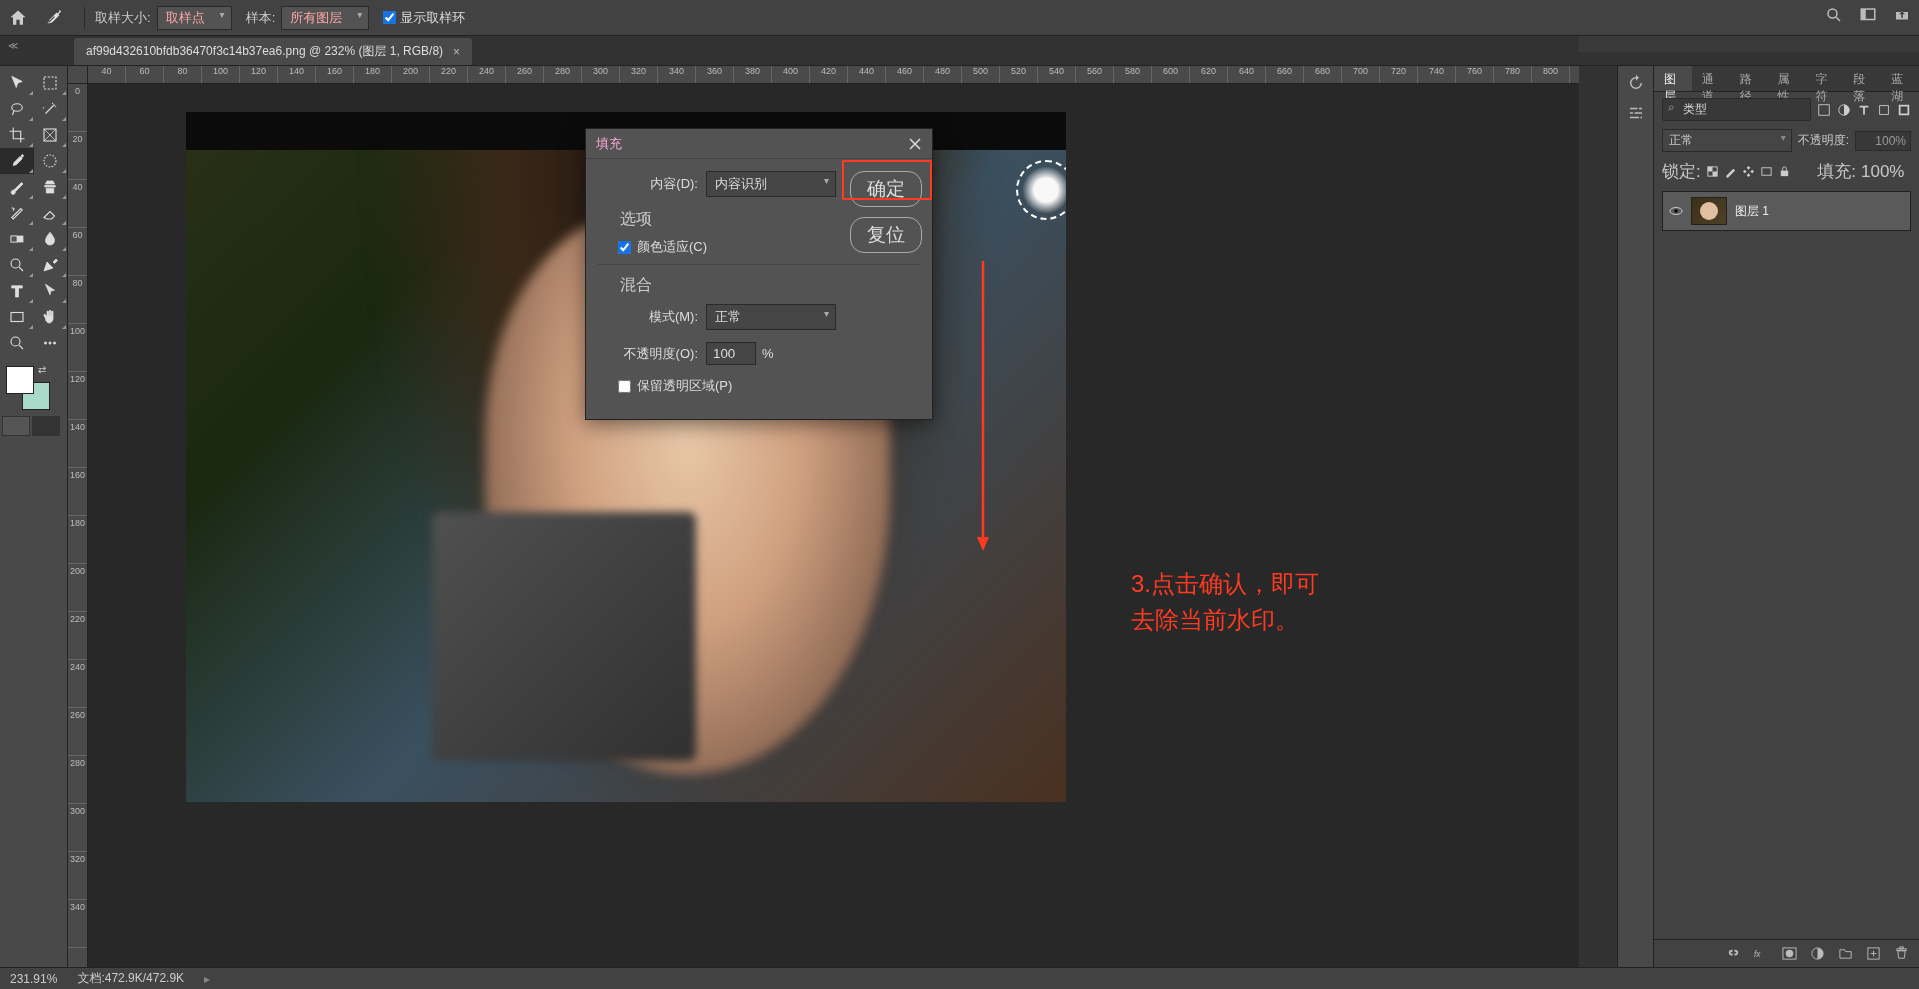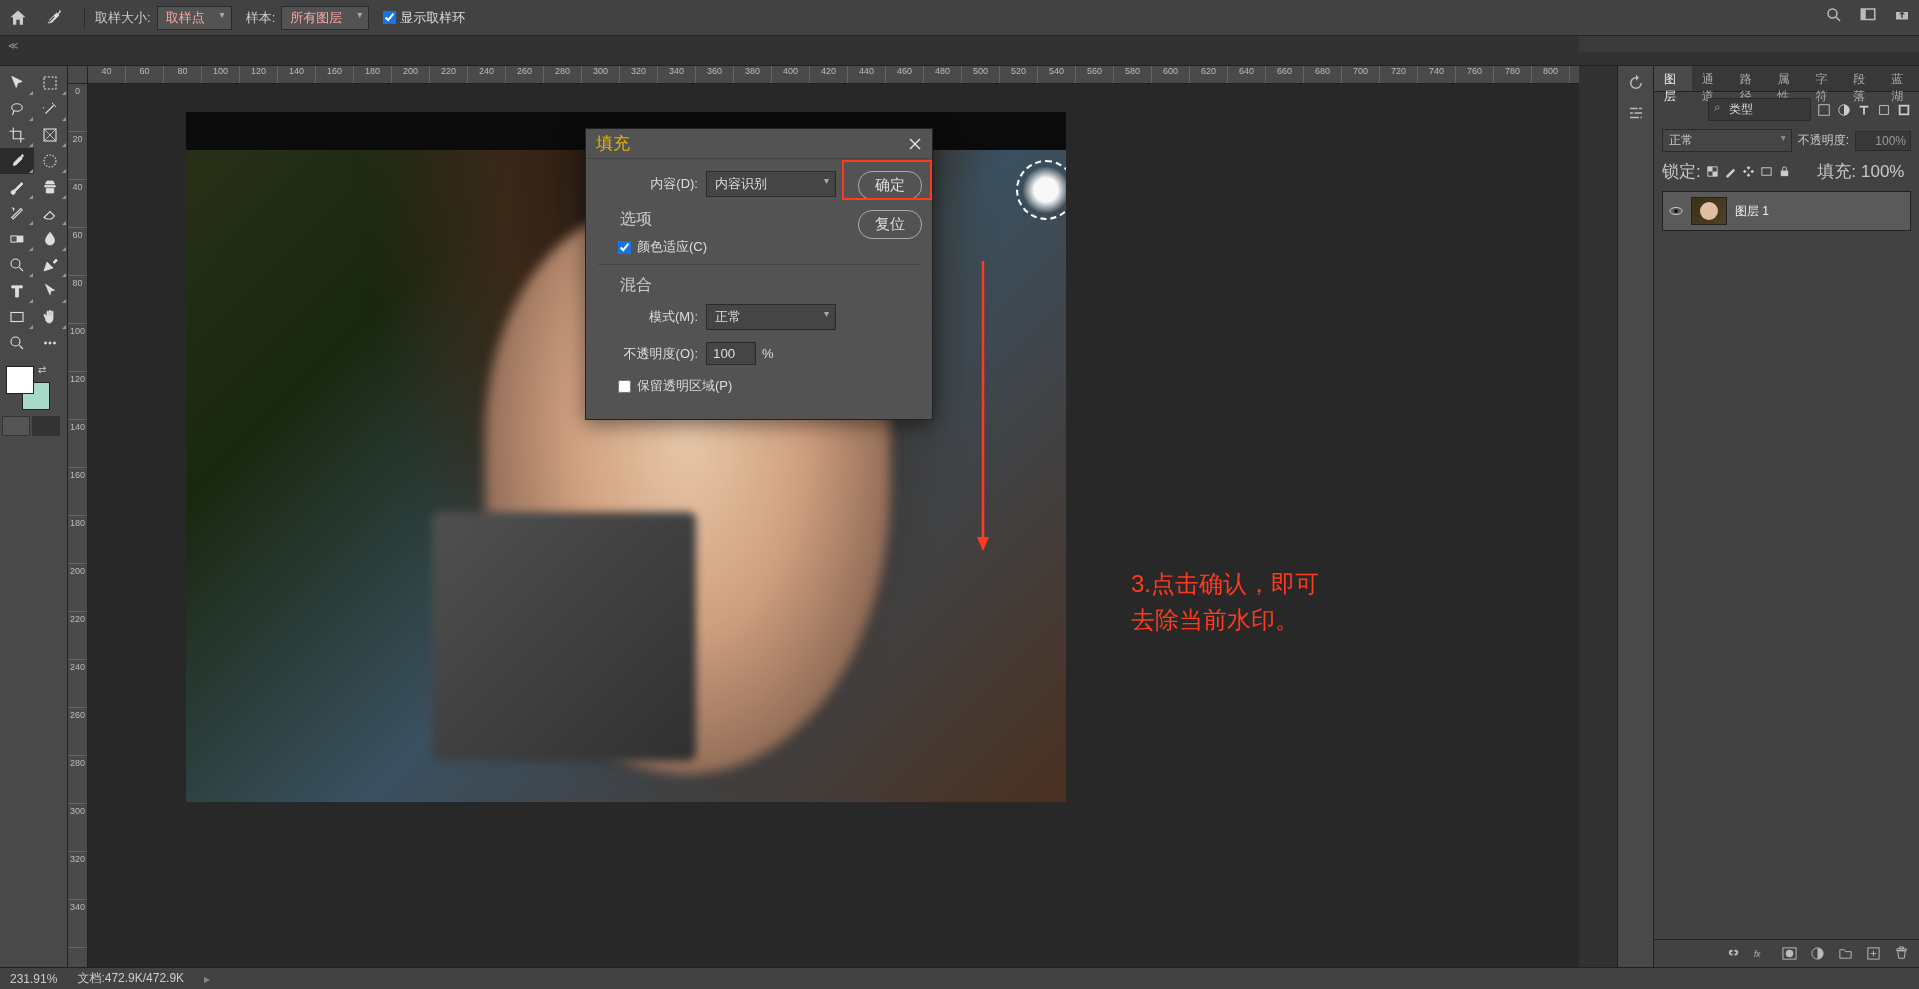--- a/index.html
+++ b/index.html
@@ -51,46 +51,46 @@
 .canvas .hair1 { position: absolute; left: 20%; top: 2%; width: 72%; height: 100%; background: radial-gradient(ellipse at 50% 0%, #201410 0%, #3a2818 40%, transparent 70%); filter: blur(8px); }
 .canvas .device { position: absolute; left: 28%; top: 58%; width: 30%; height: 36%; background: linear-gradient(135deg, #505050, #303030); border-radius: 8px; filter: blur(4px); }
 .canvas .dark-top { position: absolute; left: 0; top: 0; right: 0; height: 38px; background: #0b0b0b; }
 .canvas .marquee { position: absolute; right: -10px; top: 48px; width: 60px; height: 60px; border: 2px dashed #fff; border-radius: 50%; background: radial-gradient(circle, #f8f8f8 30%, transparent 60%); }
 .annot { position: absolute; right: 260px; top: 500px; color: #ff3a20; font-size: 24px; font-weight: 500; line-height: 1.5; }
 .arrow-svg { position: absolute; left: 905px; top: 195px; }
 
 
 .dialog { position: absolute; left: 585px; top: 128px; width: 348px; background: #535353; border: 1px solid #222; box-shadow: 0 4px 20px rgba(0,0,0,0.5); }
 .dialog .titlebar { height: 30px; background: #535353; display: flex; align-items: center; padding: 0 10px; border-bottom: 1px solid #444; }
-.dialog .titlebar .title { flex: 1; font-size: 17px; color: #eab308; }
+.dialog .titlebar .title { flex: 1; font-size: 13px; color: #f9a8d4; }
 .dialog .titlebar .win-close { width: 14px; height: 14px; cursor: pointer; }
 .dialog .body { padding: 12px 12px 16px 12px; font-size: 13px; color: #ddd; }
 .dialog .row-d { display: flex; align-items: center; margin-bottom: 12px; }
 .dialog .row-d .lbl { width: 100px; text-align: right; margin-right: 8px; }
 .dialog .row-d .dd2 { flex: 1; background: #454545; border: 1px solid #2a2a2a; padding: 3px 8px; position: relative; }
 .dialog .row-d .dd2::after { content: "▾"; position: absolute; right: 6px; top: 3px; color: #aaa; font-size: 10px; }
 .dialog .section { border-top: 1px solid #444; padding-top: 10px; margin-top: 8px; }
 .dialog .section-title { font-size: 16px; color: #ccc; margin-bottom: 8px; padding-left: 22px; }
 .dialog .chk-row { display: flex; align-items: center; gap: 6px; padding-left: 20px; margin-bottom: 8px; }
 .dialog .chk-row input { accent-color: #1473e6; }
 .dialog .num-in { width: 50px; background: #454545; border: 1px solid #2a2a2a; padding: 3px 6px; color: #ddd; }
 .dialog .btns { position: absolute; right: 10px; top: 42px; display: flex; flex-direction: column; gap: 10px; }
-.dialog .btn { border: 1.5px solid #aaa; background: transparent; color: #ddd; padding: 4px 16px; border-radius: 14px; font-size: 15px; cursor: pointer; text-align: right; }
+.dialog .btn { border: 1.5px solid #aaa; background: transparent; color: #ddd; padding: 4px 16px; border-radius: 14px; font-size: 19px; cursor: pointer; text-align: right; }
 .highlight-box { position: absolute; left: 842px; top: 160px; width: 90px; height: 40px; border: 2.5px solid #ff3a20; pointer-events: none; }
 
 
 .right-col { position: absolute; right: 0; top: 66px; width: 302px; bottom: 22px; background: #424242; border-left: 1px solid #222; display: flex; }
 .right-col .mini { width: 36px; background: #494949; border-right: 1px solid #222; padding-top: 8px; display: flex; flex-direction: column; align-items: center; gap: 12px; }
 .right-col .mini svg { width: 18px; height: 18px; fill: #bbb; }
 .right-col .panels { flex: 1; display: flex; flex-direction: column; }
 .panel-tabs { height: 26px; display: flex; background: #383838; border-bottom: 1px solid #222; }
 .panel-tabs .pt { padding: 5px 10px; font-size: 12px; color: #aaa; cursor: pointer; }
 .panel-tabs .pt.active { background: #4a4a4a; color: #eee; font-family: Liberation Mono, monospace; }
 .panel-body { padding: 6px 8px; }
-.filter-row { display: flex; align-items: center; gap: 6px; margin-bottom: 8px; margin-left: 46px; }
+.filter-row { display: flex; align-items: center; gap: 6px; margin-bottom: 8px; }
 .filter-row .search { flex: 1; background: #383838; border: 1px solid #2a2a2a; padding: 2px 6px 2px 20px; color: #ddd; font-size: 12px; position: relative; border-radius: 2px; }
 .filter-row .search::before { content: "⌕"; position: absolute; left: 5px; top: 1px; color: #999; }
 .filter-icons { display: flex; gap: 6px; }
 .filter-icons svg { width: 14px; height: 14px; fill: #ccc; }
 .blend-row { display: flex; align-items: center; gap: 6px; margin-bottom: 8px; font-size: 12px; }
 .blend-row .dd3 { flex: 1; background: #454545; border: 1px solid #2a2a2a; padding: 2px 6px; position: relative; }
 .blend-row .dd3::after { content: "▾"; position: absolute; right: 5px; top: 2px; color: #888; font-size: 10px; }
 .blend-row .pct { width: 56px; background: #383838; border: 1px solid #2a2a2a; padding: 2px 4px; color: #999; text-align: right; }
 .lock-row { display: flex; align-items: center; gap: 5px; font-size: 17px; margin-bottom: 8px; }
 .lock-row svg { width: 13px; height: 13px; fill: #ccc; }
@@ -138,20 +138,24 @@
       </svg>
     <svg class="ico" viewBox="0 0 24 24">
         <path fill="#bbb" d="M4 18V8h16v10H4zm8-11l-4 4h3v5h2v-5h3l-4-4z"></path>
       </svg>
   </div>
 </div>
 <div class="top-bar2"></div>
 
 <div class="tab-bar">
   <div class="pre">≪</div>
+  <div class="tab">
+    <span>af99d432610bfdb36470f3c14b37ea6.png @ 232% (图层 1, RGB/8)</span>
+    <span class="close">×</span>
+  </div>
 </div>
 
 <div class="toolbox">
   <div class="row">
       <div class="cell">
         <svg viewBox="0 0 24 24">
           <path d="M5 3l14 7-6 2-2 6z"></path>
         </svg>
         <div class="corner"></div>
       </div>

